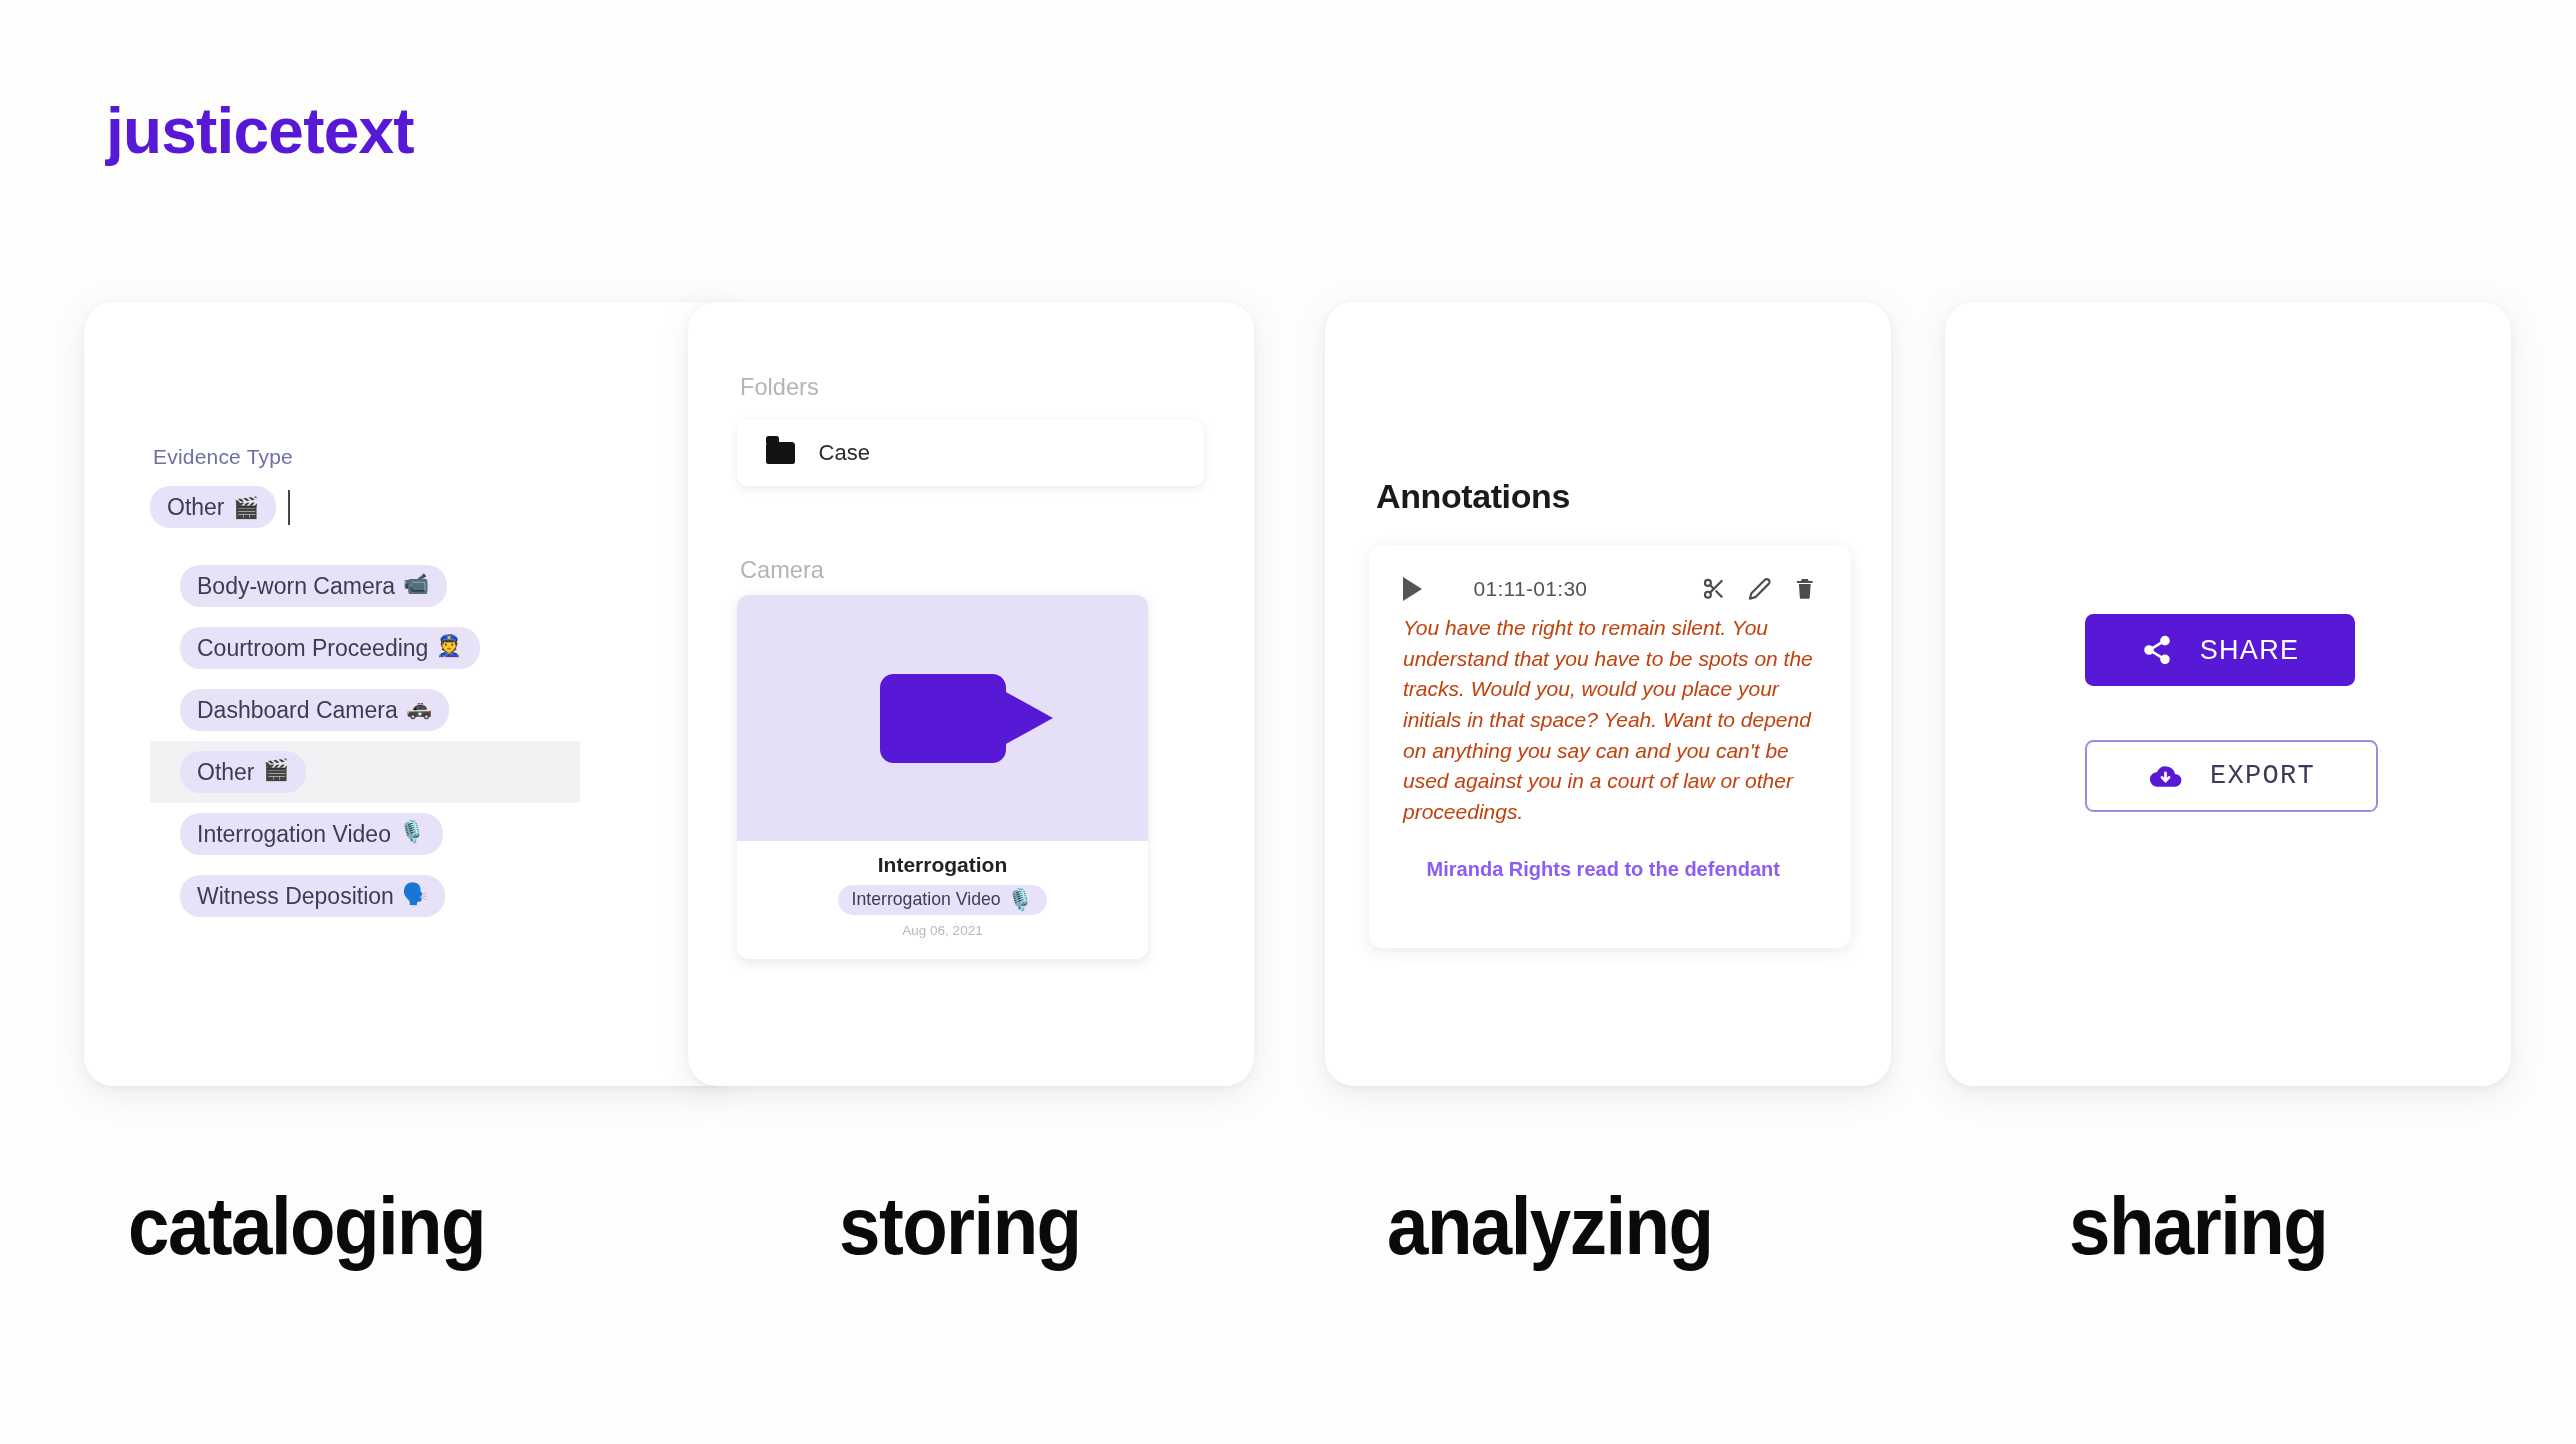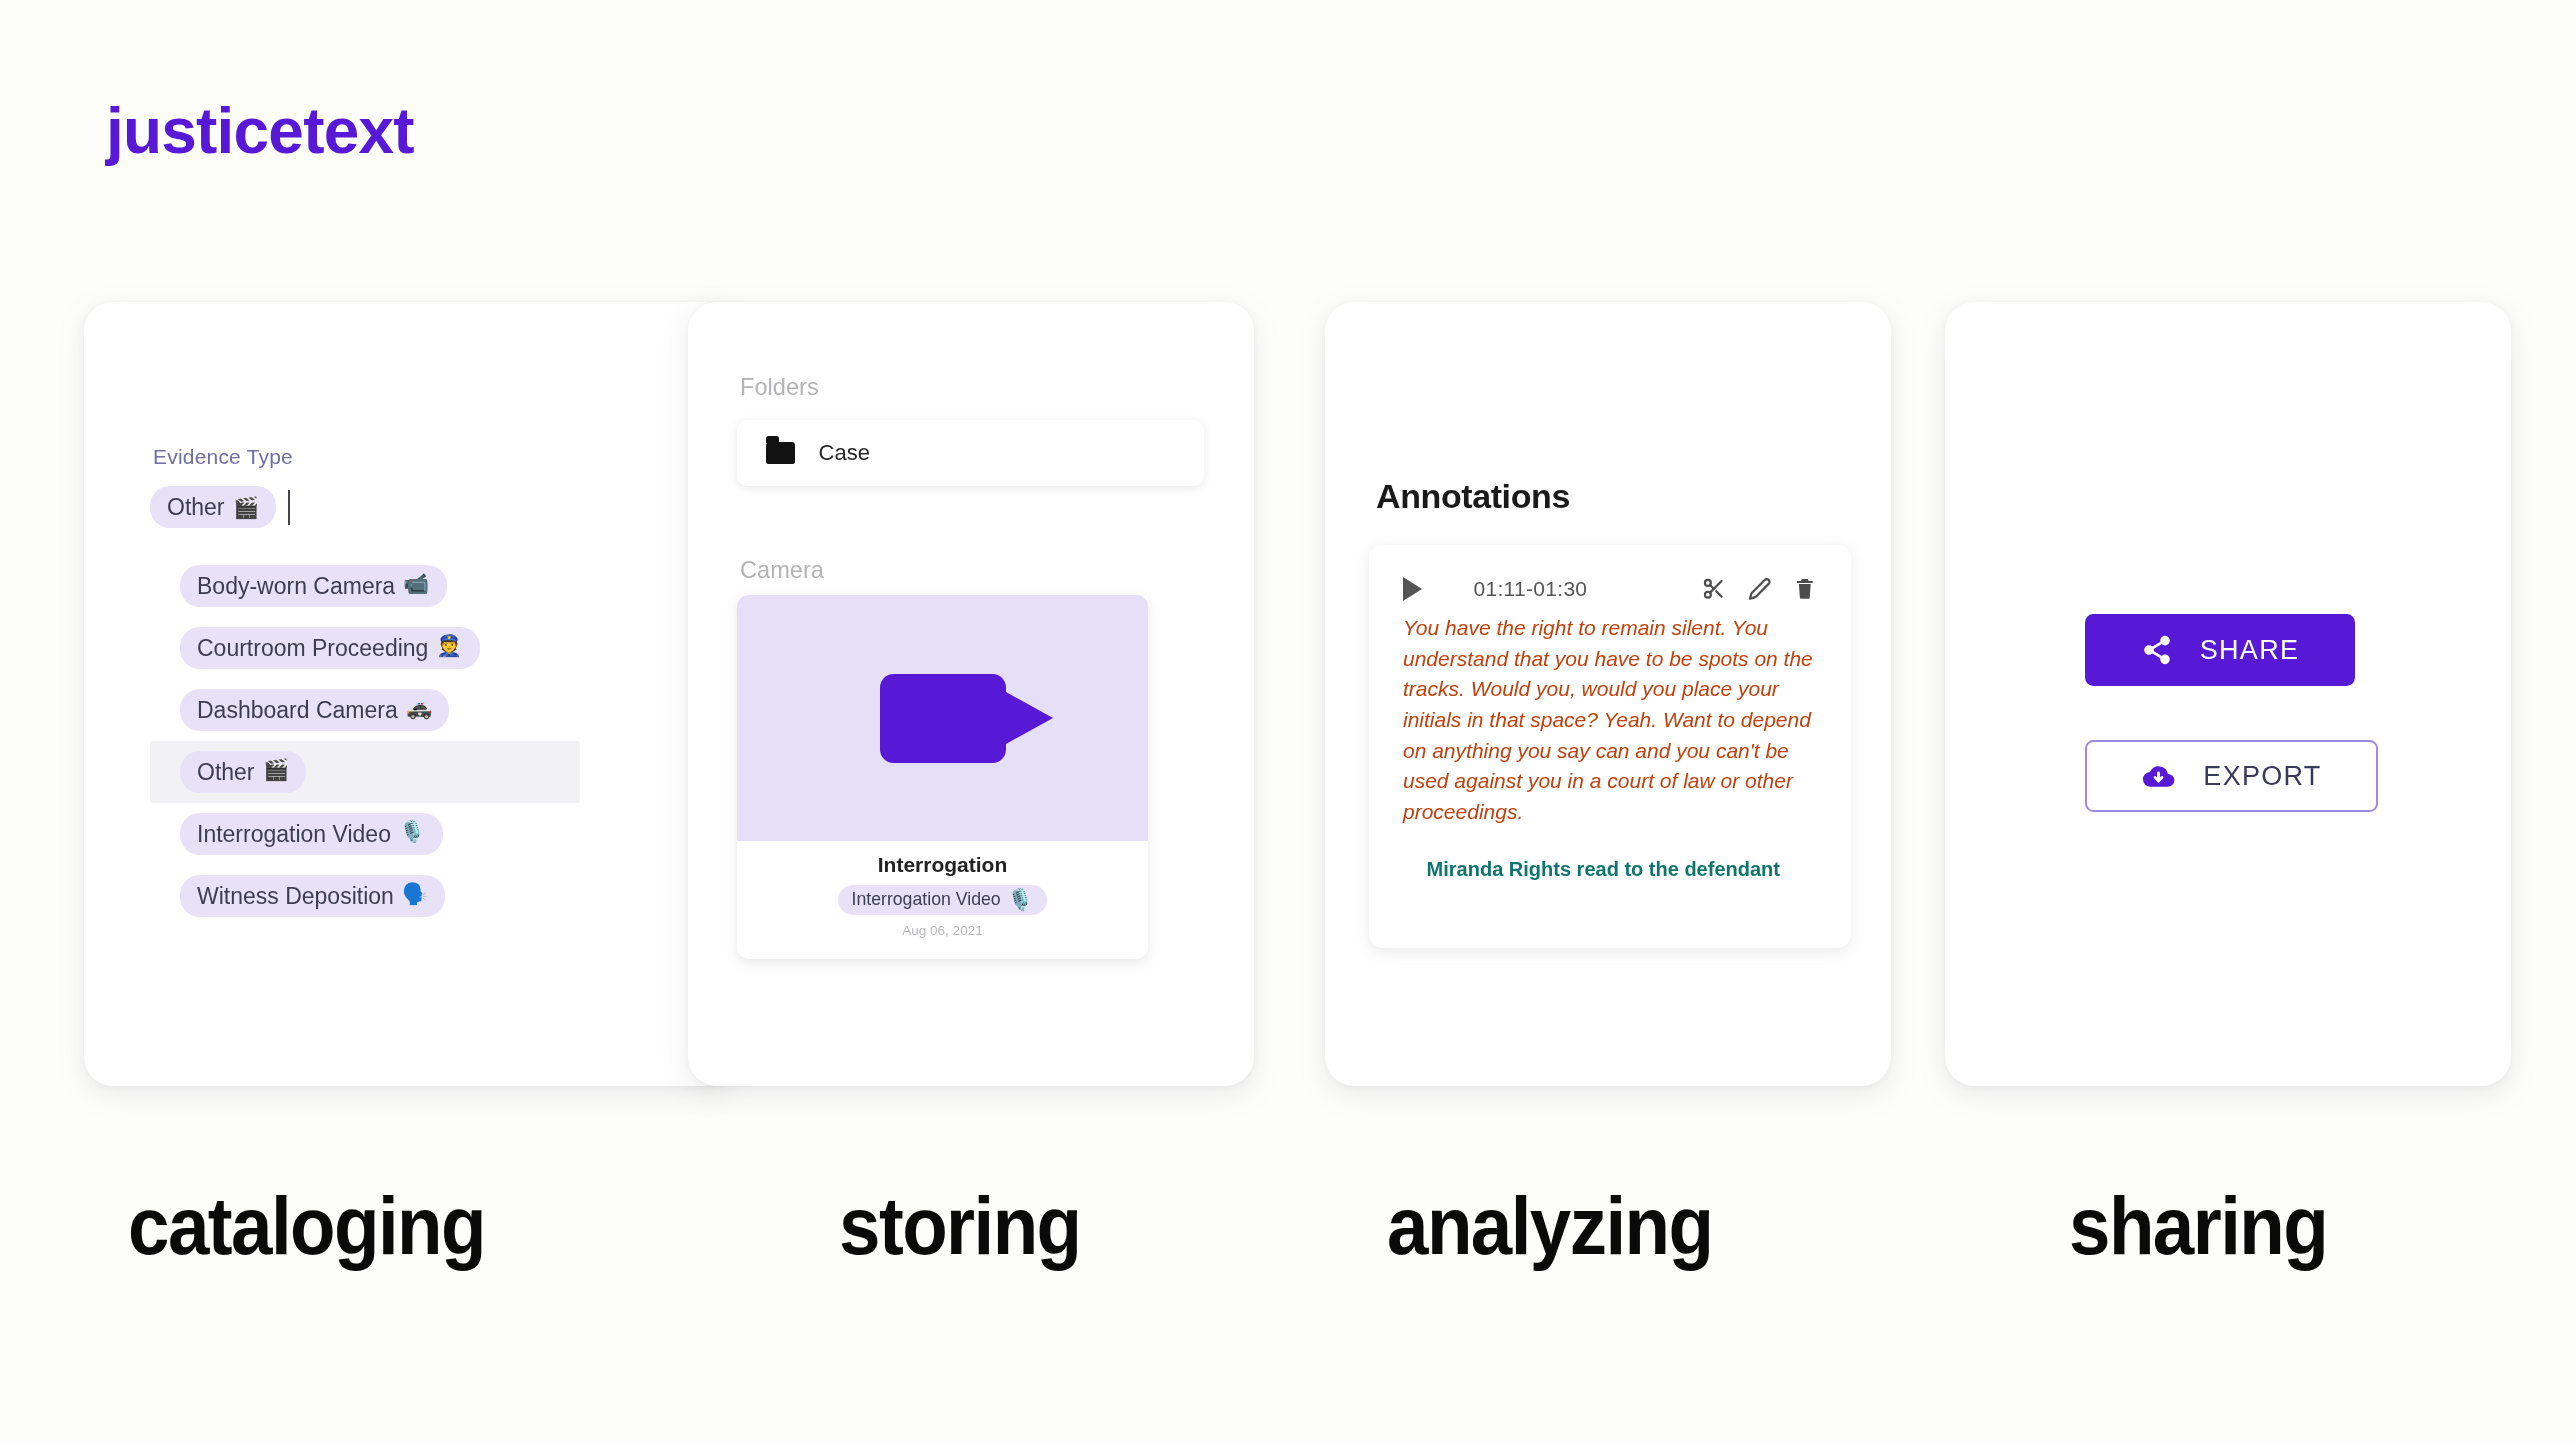--- a/index.html
+++ b/index.html
@@ -251,21 +251,21 @@
     margin-top: 10px;
     font-size: 21px;
     line-height: 1.46;
     font-style: italic;
     color: #c2410c;
   }
   .ann-note {
     margin-top: 30px;
     margin-left: 23.6px;
     font-size: 20px;
-    color: #0f766e;
+    color: #8b5cf6;
     font-weight: bold;
   }
 
   
   .share-btn {
     position: absolute;
     left: 140px; top: 312px;
     width: 270px; height: 72px;
     background: #5719d6;
     border: none;
@@ -284,21 +284,21 @@
     width: 293px; height: 72px;
     background: #ffffff;
     border: 2.5px solid #9d8ae0;
     border-radius: 8.4px;
     color: #3a3a5c;
     font-size: 27px;
     letter-spacing: 1.3px;
     display: flex; align-items: center; justify-content: center;
     gap: 27px;
     cursor: pointer;
-    font-family: Liberation Sans, sans-serif;
+    font-family: Liberation Mono, monospace;
   }
 
   
   .captions { position: absolute; left: 0; top: 1180px; width: 2576px; height: 135px; }
   .caption {
     position: absolute;
     top: 0;
     font-size: 81px;
     font-weight: bold;
     color: #0a0a0a;

